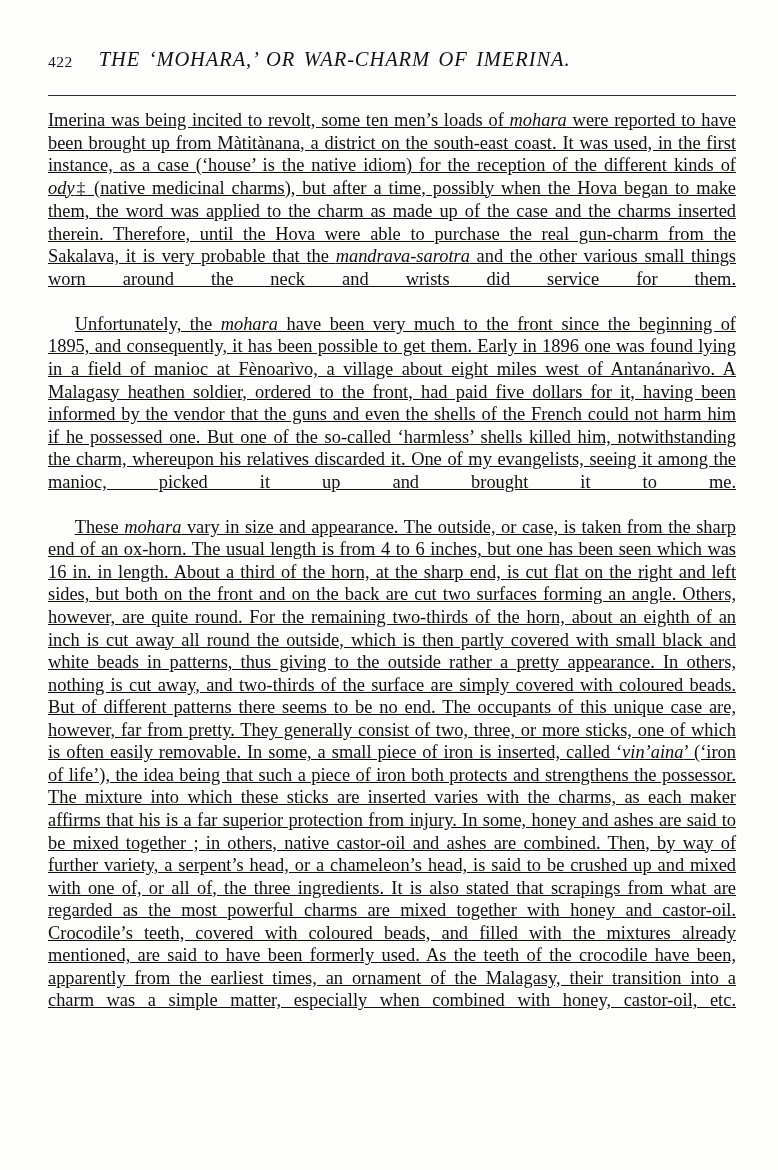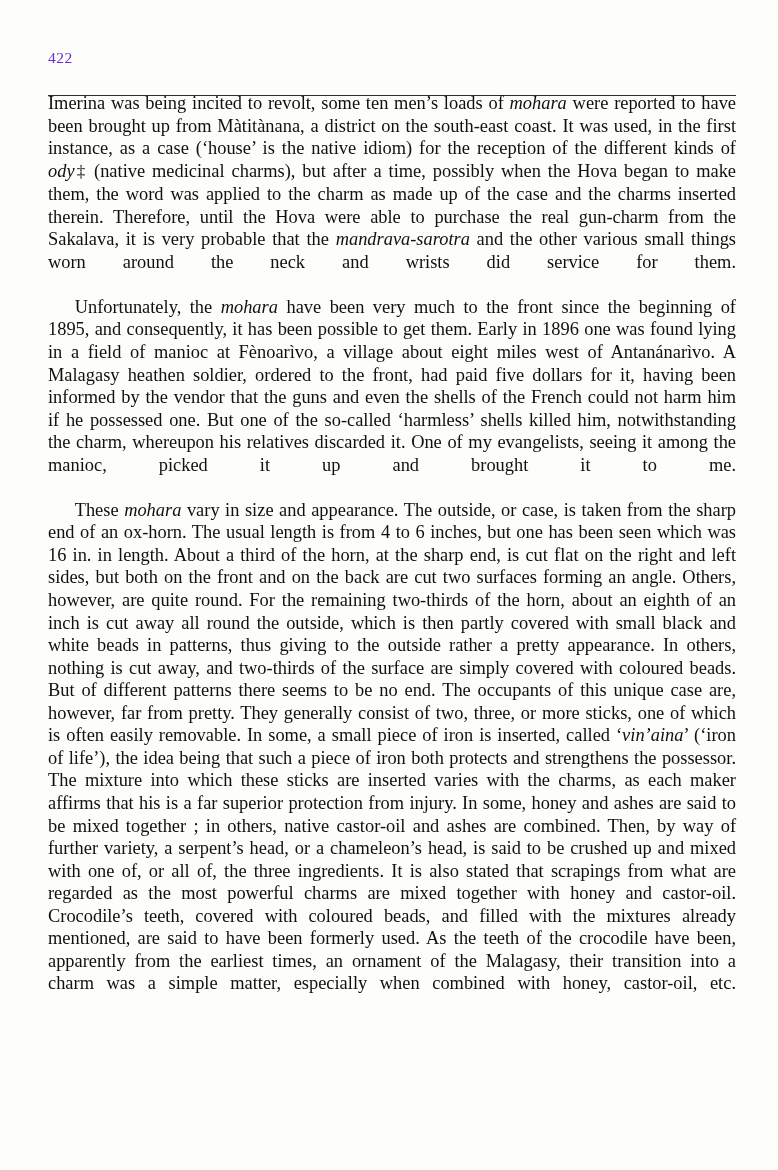--- a/index.html
+++ b/index.html
@@ -30,21 +30,21 @@
     top: 48px;
     width: 688px;
     height: 34px;
     display: flex;
     align-items: baseline;
   }
   .folio {
     font-size: 15.5px;
     letter-spacing: 0.5px;
     font-family: "Liberation Serif", "DejaVu Serif", serif;
-    color: #6d28d9;
+    color: #0f172a;
     margin-right: 26px;
     position: relative;
     top: 1px;
   }
   .runtitle {
     font-style: italic;
     font-size: 20.5px;
     letter-spacing: 0.9px;
     word-spacing: 2.5px;
     color: #131111;
@@ -58,22 +58,23 @@
     width: 688px;
     height: 0;
     border-top: 1.6px solid #1a1818;
     opacity: 0.92;
   }
 
   
   .textblock {
     position: absolute;
     left: 48px;
-    top: 92px;
+    top: 109px;
     width: 688px;
+    text-decoration: underline;
   }
 
   p.para {
     margin: 0;
     text-align: justify;
     text-justify: inter-word;
     font-size: 18.4px;
     line-height: 22.55px;
     text-indent: 1.45em;
     word-spacing: 0.6px;
@@ -107,20 +108,21 @@
     -webkit-font-smoothing: antialiased;
   }
 </style>
 </head>
 <body>
 
 <div class="page">
 
   <div class="runhead">
     <span class="folio">422</span>
+    <span class="runtitle">THE ‘MOHARA,’ OR WAR-CHARM OF IMERINA.</span>
   </div>
 
   <div class="headrule"></div>
 
   <div class="textblock" id="textblock">
       <p class="para first"><span>Imerina was being incited to revolt, some ten men’s loads of </span><i>mohara</i><span> were reported to have been brought up from Màtitànana, a district on the south-east coast.  It was used, in the first instance, as a case (‘house’ is the native idiom) for the reception of the different kinds of </span><i>ody</i><span class="dagger">‡</span><span> (native medicinal charms), but after a time, possibly when the Hova began to make them, the word was applied to the charm as made up of the case and the charms inserted therein.  Therefore, until the Hova were able to purchase the real gun-charm from the Sakalava, it is very probable that the </span><i>mandrava-sarotra</i><span> and the other various small things worn around the neck and wrists did service for them.</span></p>
       <p class="para"><span>Unfortunately, the </span><i>mohara</i><span> have been very much to the front since the beginning of 1895, and consequently, it has been possible to get them.  Early in 1896 one was found lying in a field of manioc at Fènoarìvo, a village about eight miles west of Antanánarìvo.  A Malagasy heathen soldier, ordered to the front, had paid five dollars for it, having been informed by the vendor that the guns and even the shells of the French could not harm him if he possessed one.  But one of the so-called ‘harmless’ shells killed him, notwithstanding the charm, whereupon his relatives discarded it.  One of my evangelists, seeing it among the manioc, picked it up and brought it to me.</span></p>
       <p class="para"><span>These </span><i>mohara</i><span> vary in size and appearance.  The outside, or case, is taken from the sharp end of an ox-horn.  The usual length is from 4 to 6 inches, but one has been seen which was 16 in. in length.  About a third of the horn, at the sharp end, is cut flat on the right and left sides, but both on the front and on the back are cut two surfaces forming an angle.  Others, however, are quite round.  For the remaining two-thirds of the horn, about an eighth of an inch is cut away all round the outside, which is then partly covered with small black and white beads in patterns, thus giving to the outside rather a pretty appearance.  In others, nothing is cut away, and two-thirds of the surface are simply covered with coloured beads.  But of different patterns there seems to be no end.  The occupants of this unique case are, however, far from pretty.  They generally consist of two, three, or more sticks, one of which is often easily removable.   In some, a small piece of iron is inserted, called ‘</span><i>vin’aina</i><span>’ (‘iron of life’), the idea being that such a piece of iron both protects and strengthens the possessor. The mixture into which these sticks are inserted varies with the charms, as each maker affirms that his is a far superior protection from injury.  In some, honey and ashes are said to be mixed together ; in others, native castor-oil and ashes are combined.   Then, by way of further variety, a serpent’s head, or a chameleon’s head, is said to be crushed up and mixed with one of, or all of, the three ingredients.  It is also stated that scrapings from what are regarded as the most powerful charms are mixed together with honey and castor-oil.  Crocodile’s teeth, covered with coloured beads, and filled with the mixtures already mentioned, are said to have been formerly used.  As the teeth of the crocodile have been, apparently from the earliest times, an ornament of the Malagasy, their transition into a charm was a simple matter, especially when combined with honey, castor-oil, etc.</span></p>
     </div>
 

